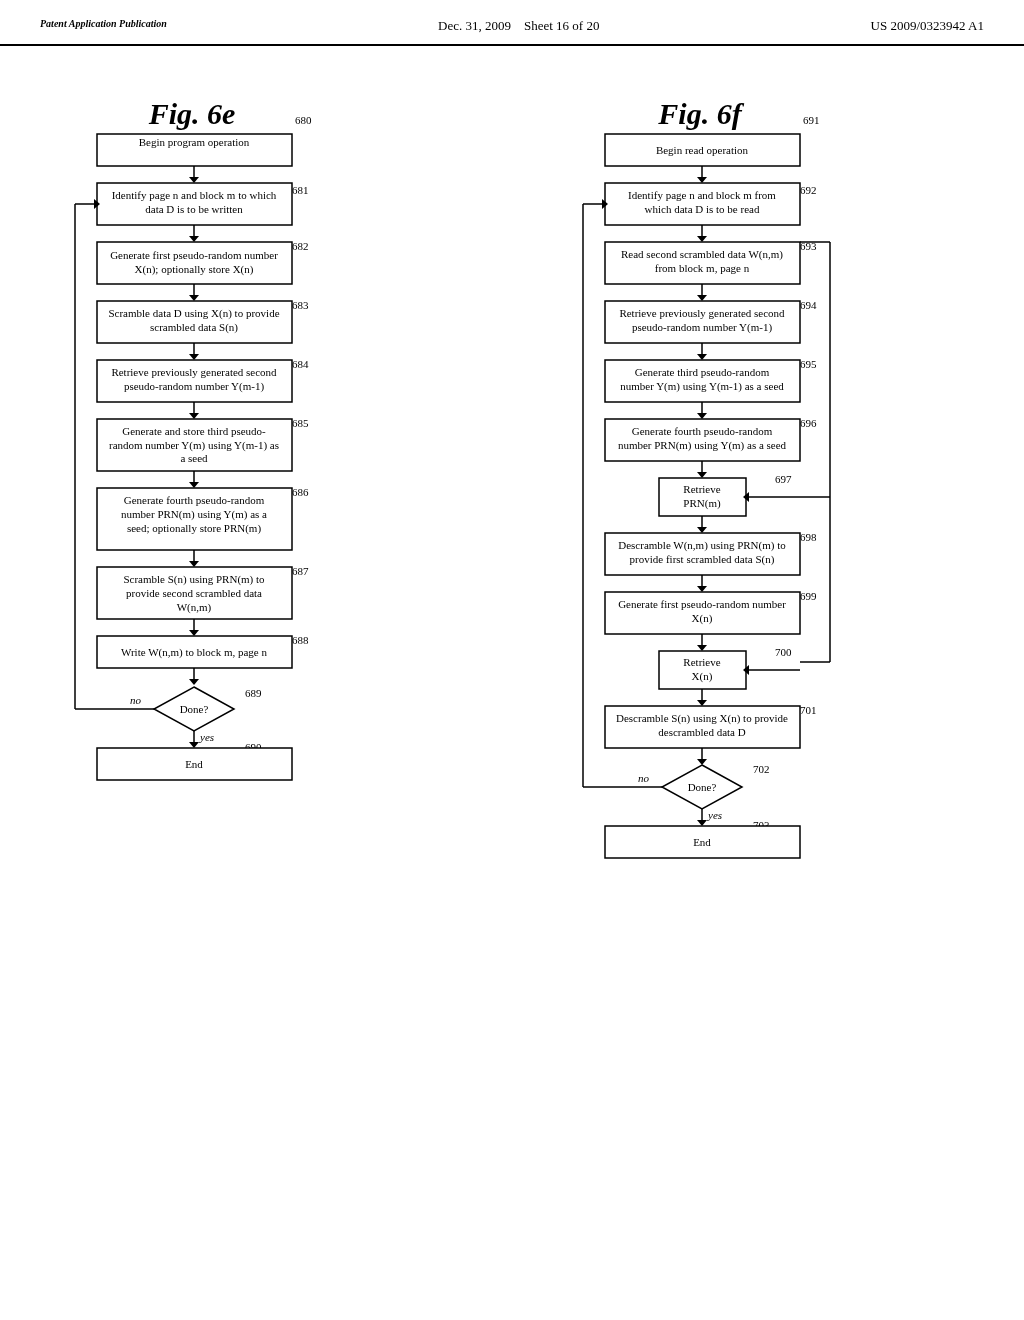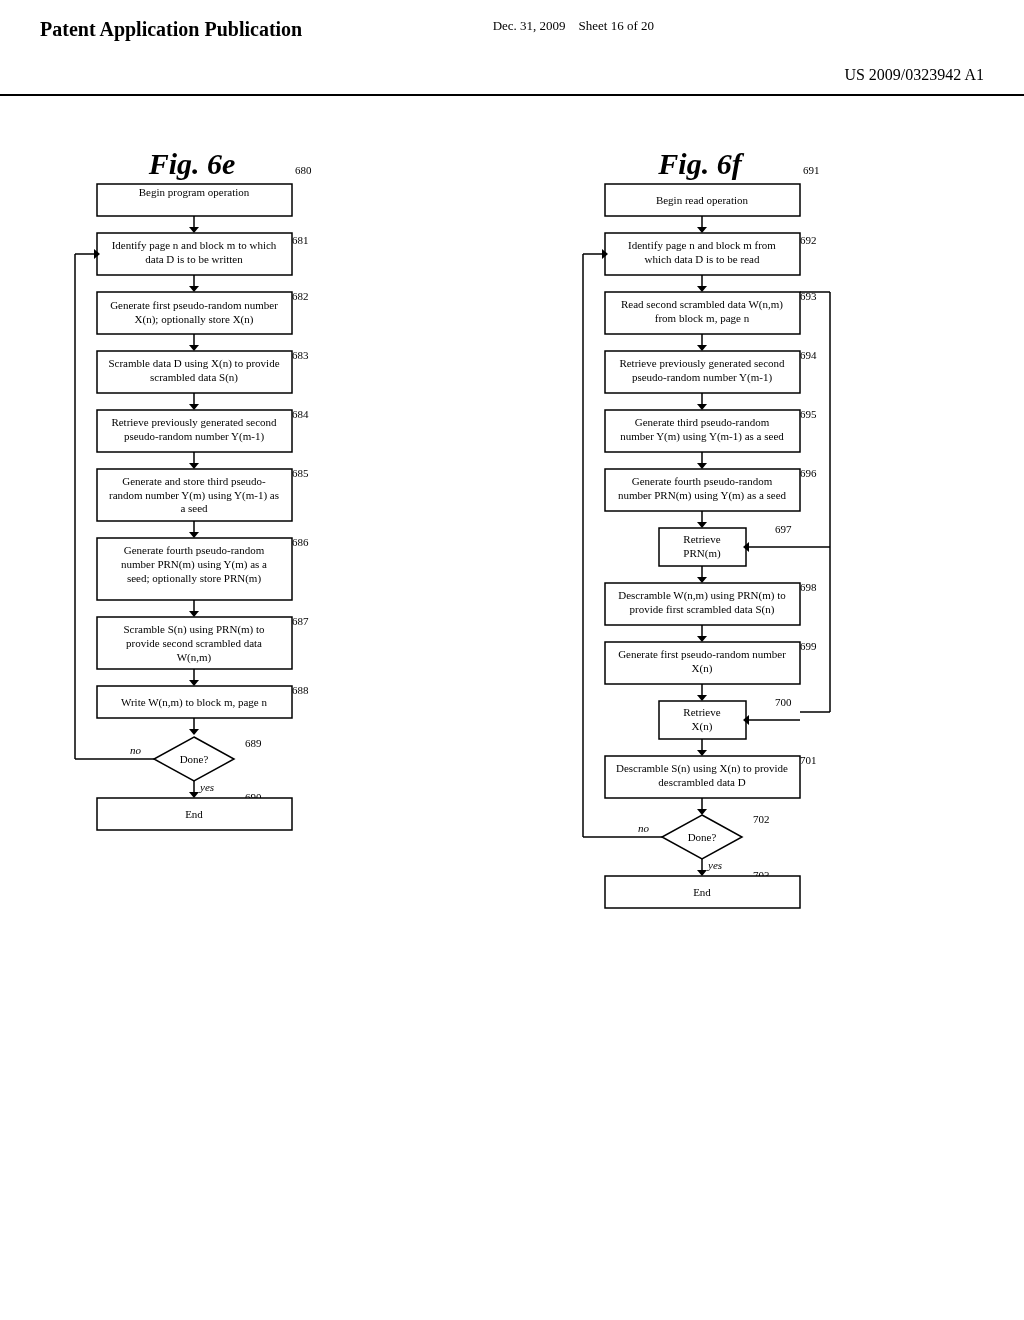--- a/index.html
+++ b/index.html
@@ -13,23 +13,23 @@
 
     
     .header {
       display: flex;
       justify-content: space-between;
       align-items: flex-start;
       padding: 18px 40px 10px 40px;
       border-bottom: 2px solid #000;
       font-size: 13px;
     }
-    .header-left { font-weight: bold; font-size: 20px; }
+    .header-left { font-style: italic; font-weight: bold; font-size: 10px; }
     .header-center { text-align: right; font-size: 13px; }
-    .header-right { font-size: 16px; margin-top: 48px; }
+    .header-right { font-size: 13px; }
   </style>
 </head>
 <body>
 
 <div class="header">
   <div class="header-left">Patent Application Publication</div>
   <div class="header-center">
     <span>Dec. 31, 2009</span>&nbsp;&nbsp;&nbsp;
     <span>Sheet 16 of 20</span>
   </div>

